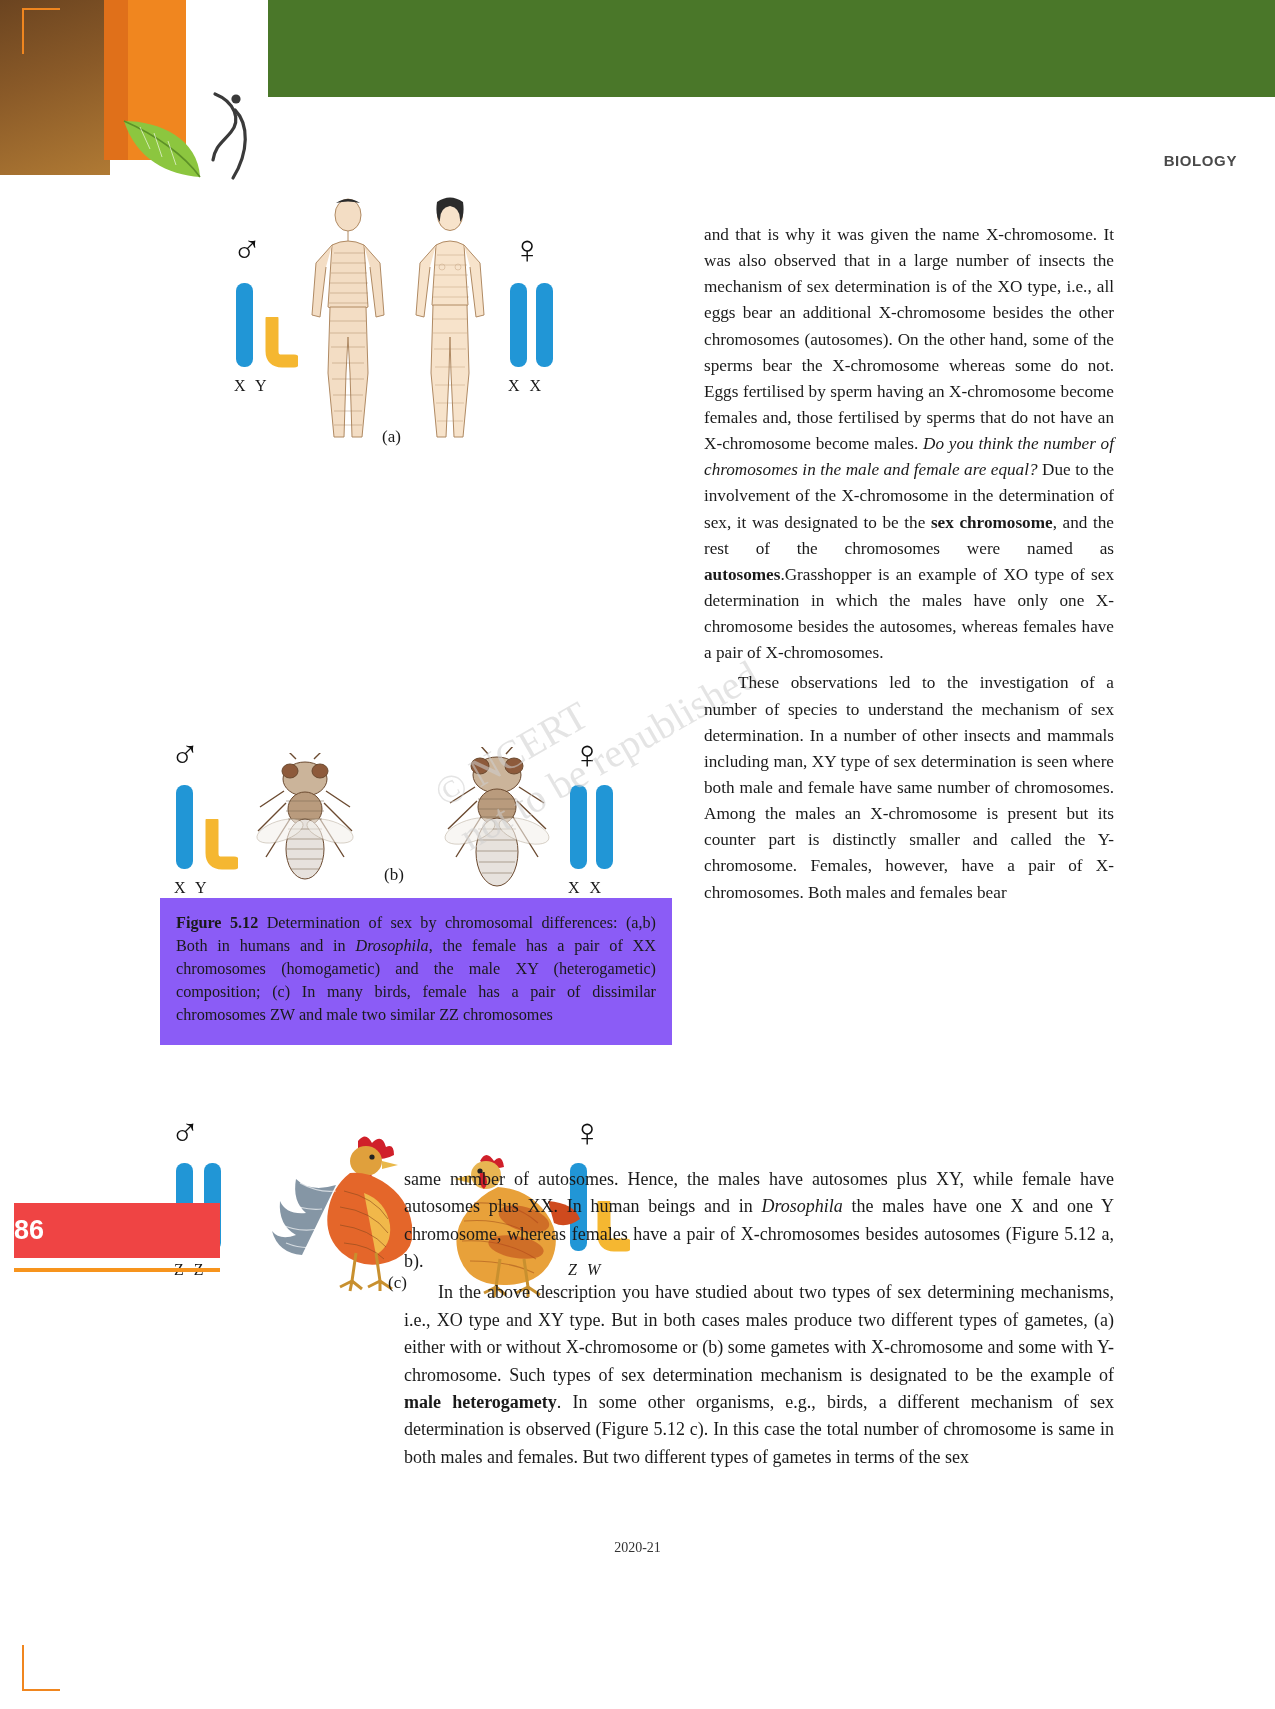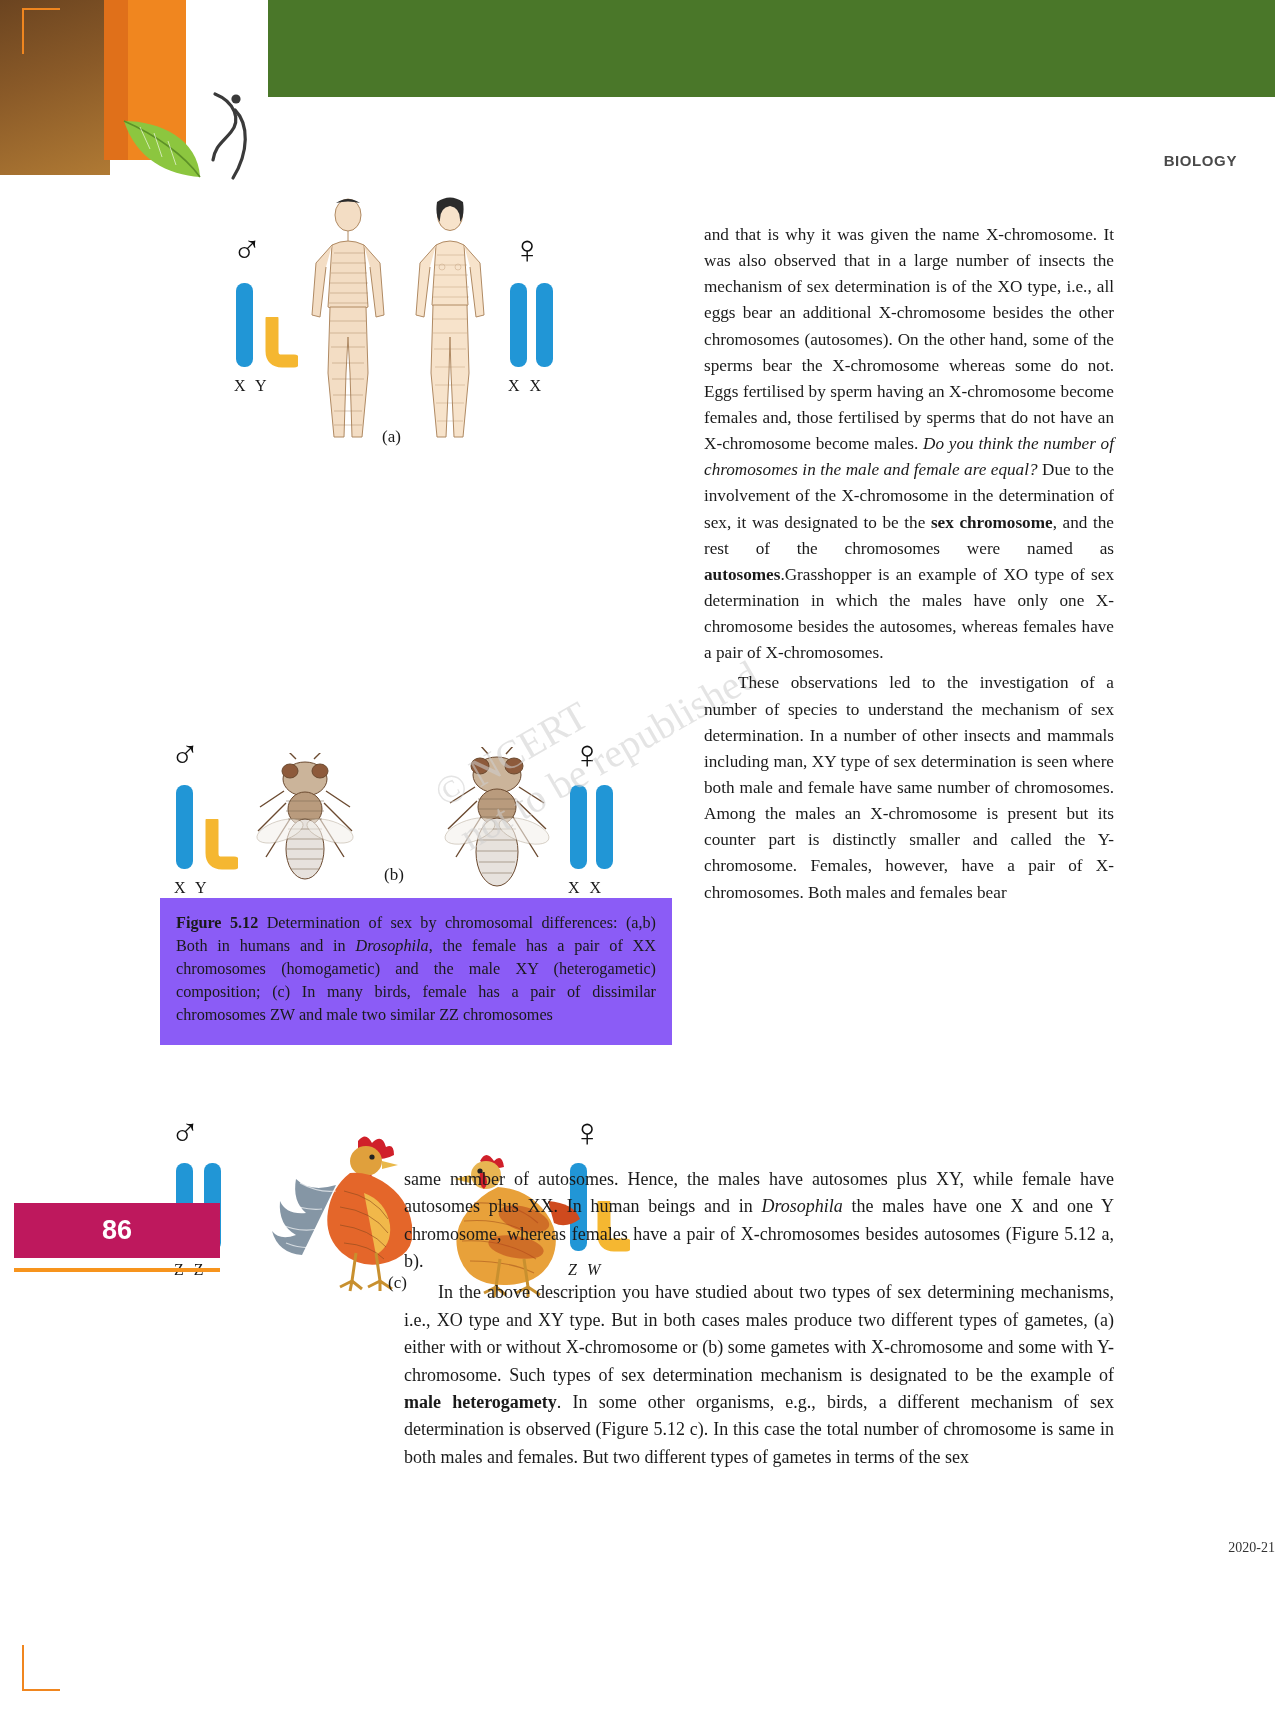--- a/index.html
+++ b/index.html
@@ -36,31 +36,31 @@
   .logo-swirl{
     position:absolute;left:205px;top:90px;width:60px;height:100px;
   }
   
   .biology-label{
     position:absolute;right:38px;top:152px;font-family:"Liberation Sans",sans-serif;
     font-size:15px;font-weight:bold;letter-spacing:.6px;color:#4a4a4a;
   }
   
   .page-num-box{
-    position:absolute;left:14px;top:1203px;width:206px;height:55px;background:#be185d;
-    display:flex;align-items:center;justify-content:center;
+    position:absolute;left:14px;top:1203px;width:206px;height:55px;background:#ef4444;
+    display:flex;align-items:center;justify-content:flex-start;
   }
   .page-num-box span{
     font-family:"Liberation Sans",sans-serif;font-size:27px;font-weight:bold;color:#ffffff;
   }
   .page-rule{
     position:absolute;left:14px;top:1268px;width:206px;height:4px;background:#f7941d;
   }
   .footer-year{
-    position:absolute;left:0;top:1540px;width:1275px;text-align:right;
+    position:absolute;left:0;top:1540px;width:1275px;text-align:center;
     font-family:"Liberation Serif",serif;font-size:14px;color:#333;
   }
   
   .col-right{
     position:absolute;left:700px;top:218px;width:418px;
     font-size:17.2px;line-height:1.52;text-align:justify;text-justify:inter-word;
   }
   .col-full{
     position:absolute;left:400px;top:1162px;width:718px;
     font-size:18px;line-height:1.52;text-align:justify;

